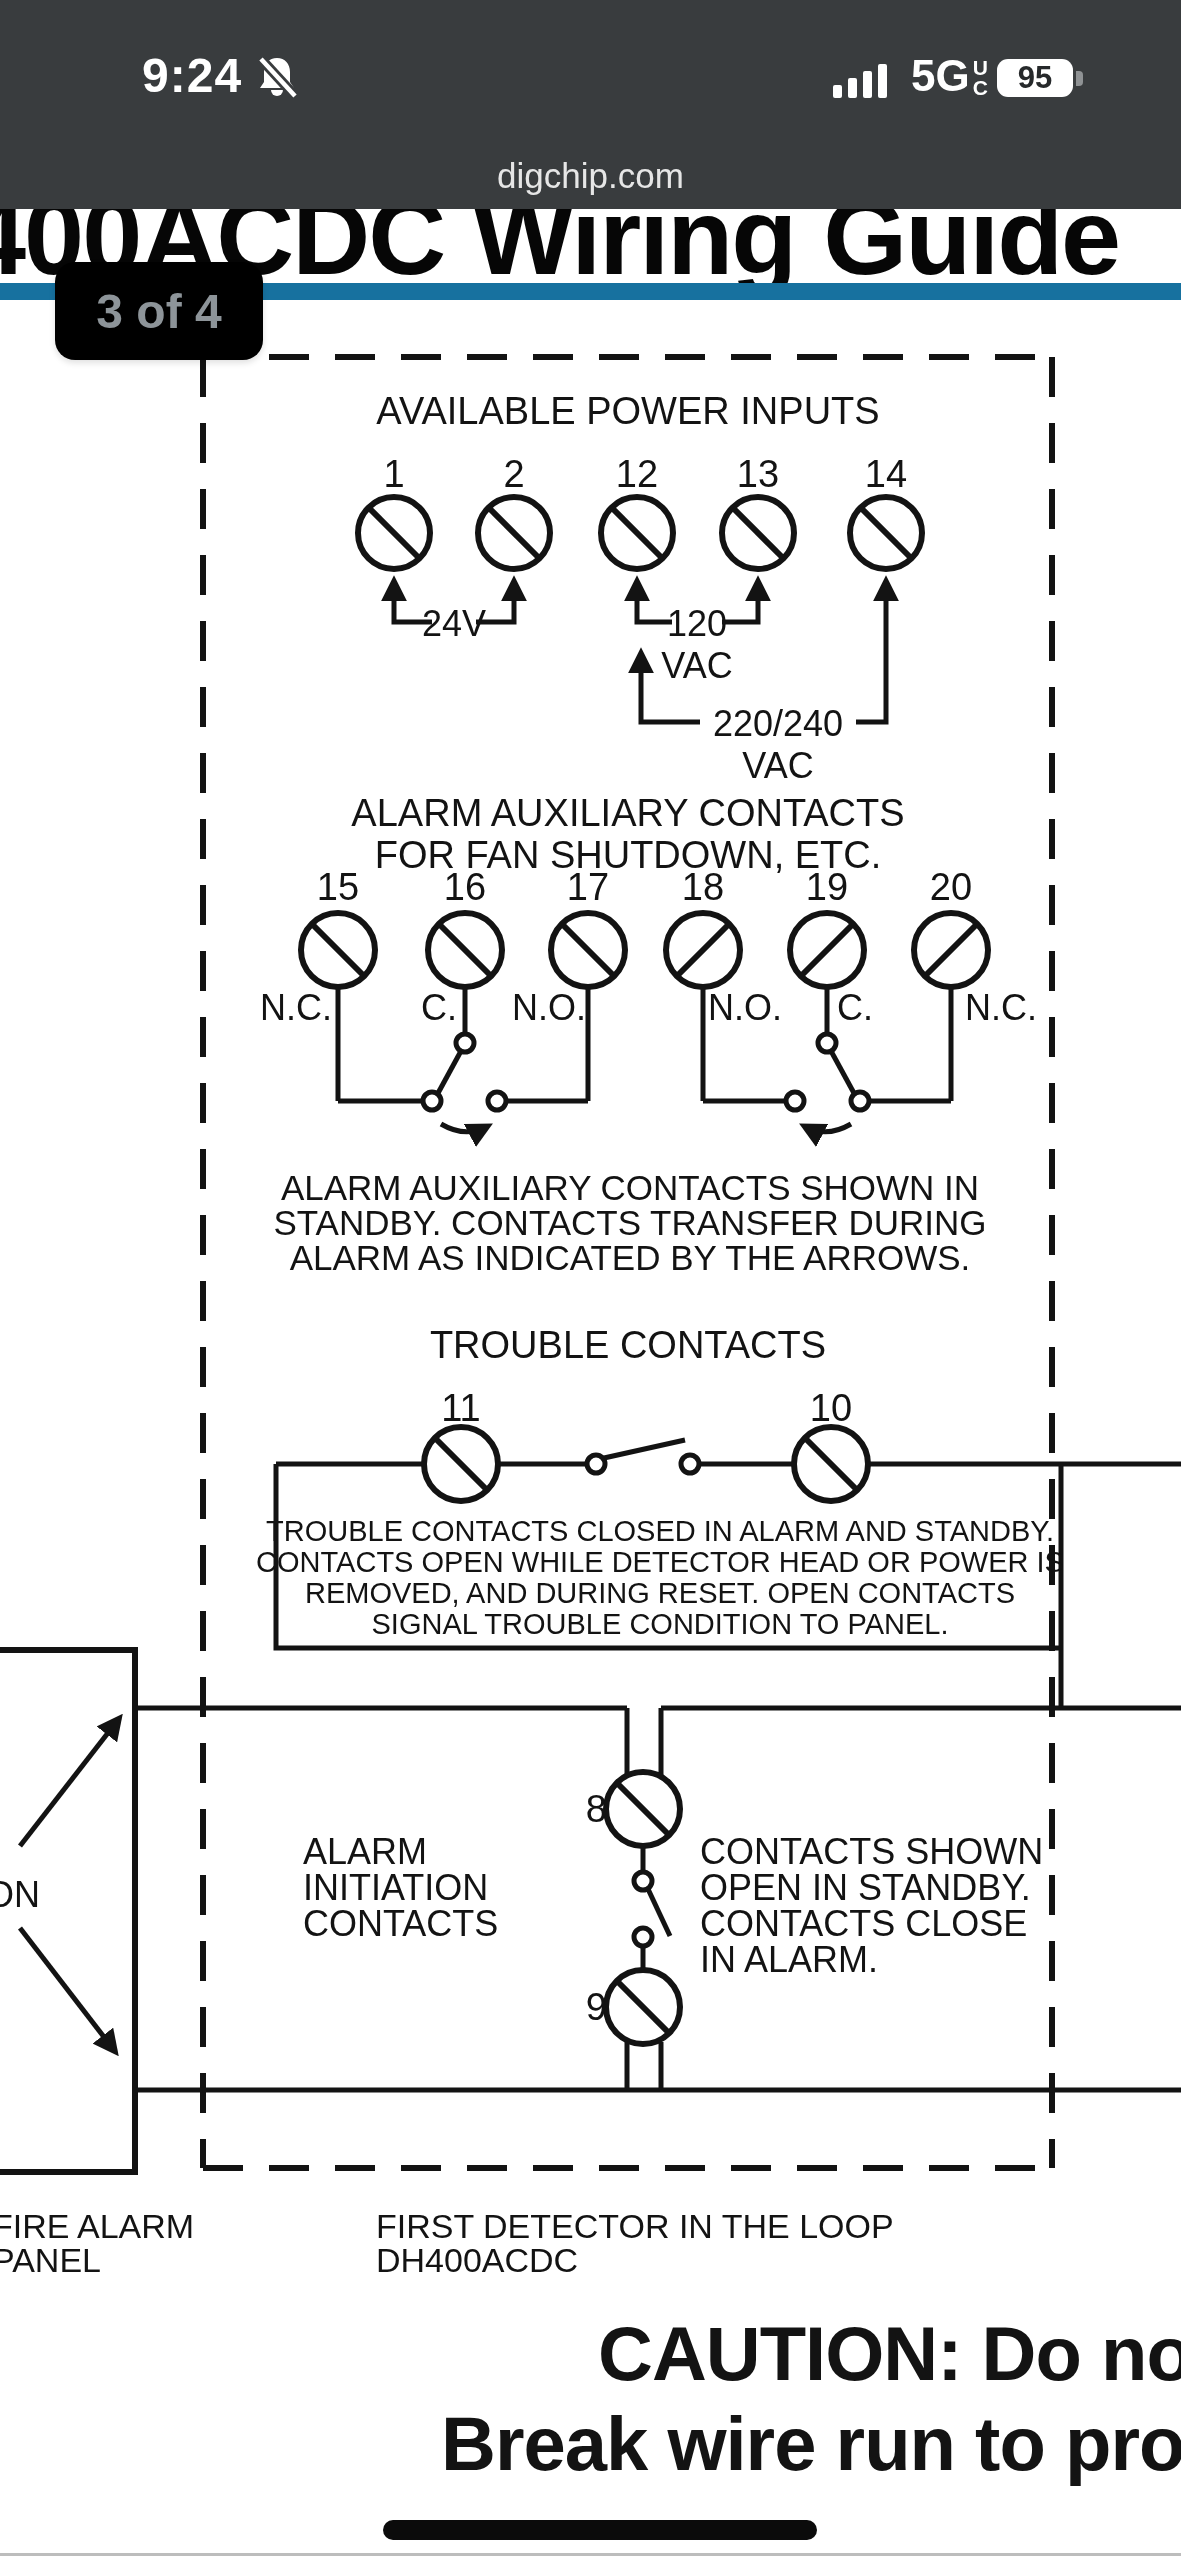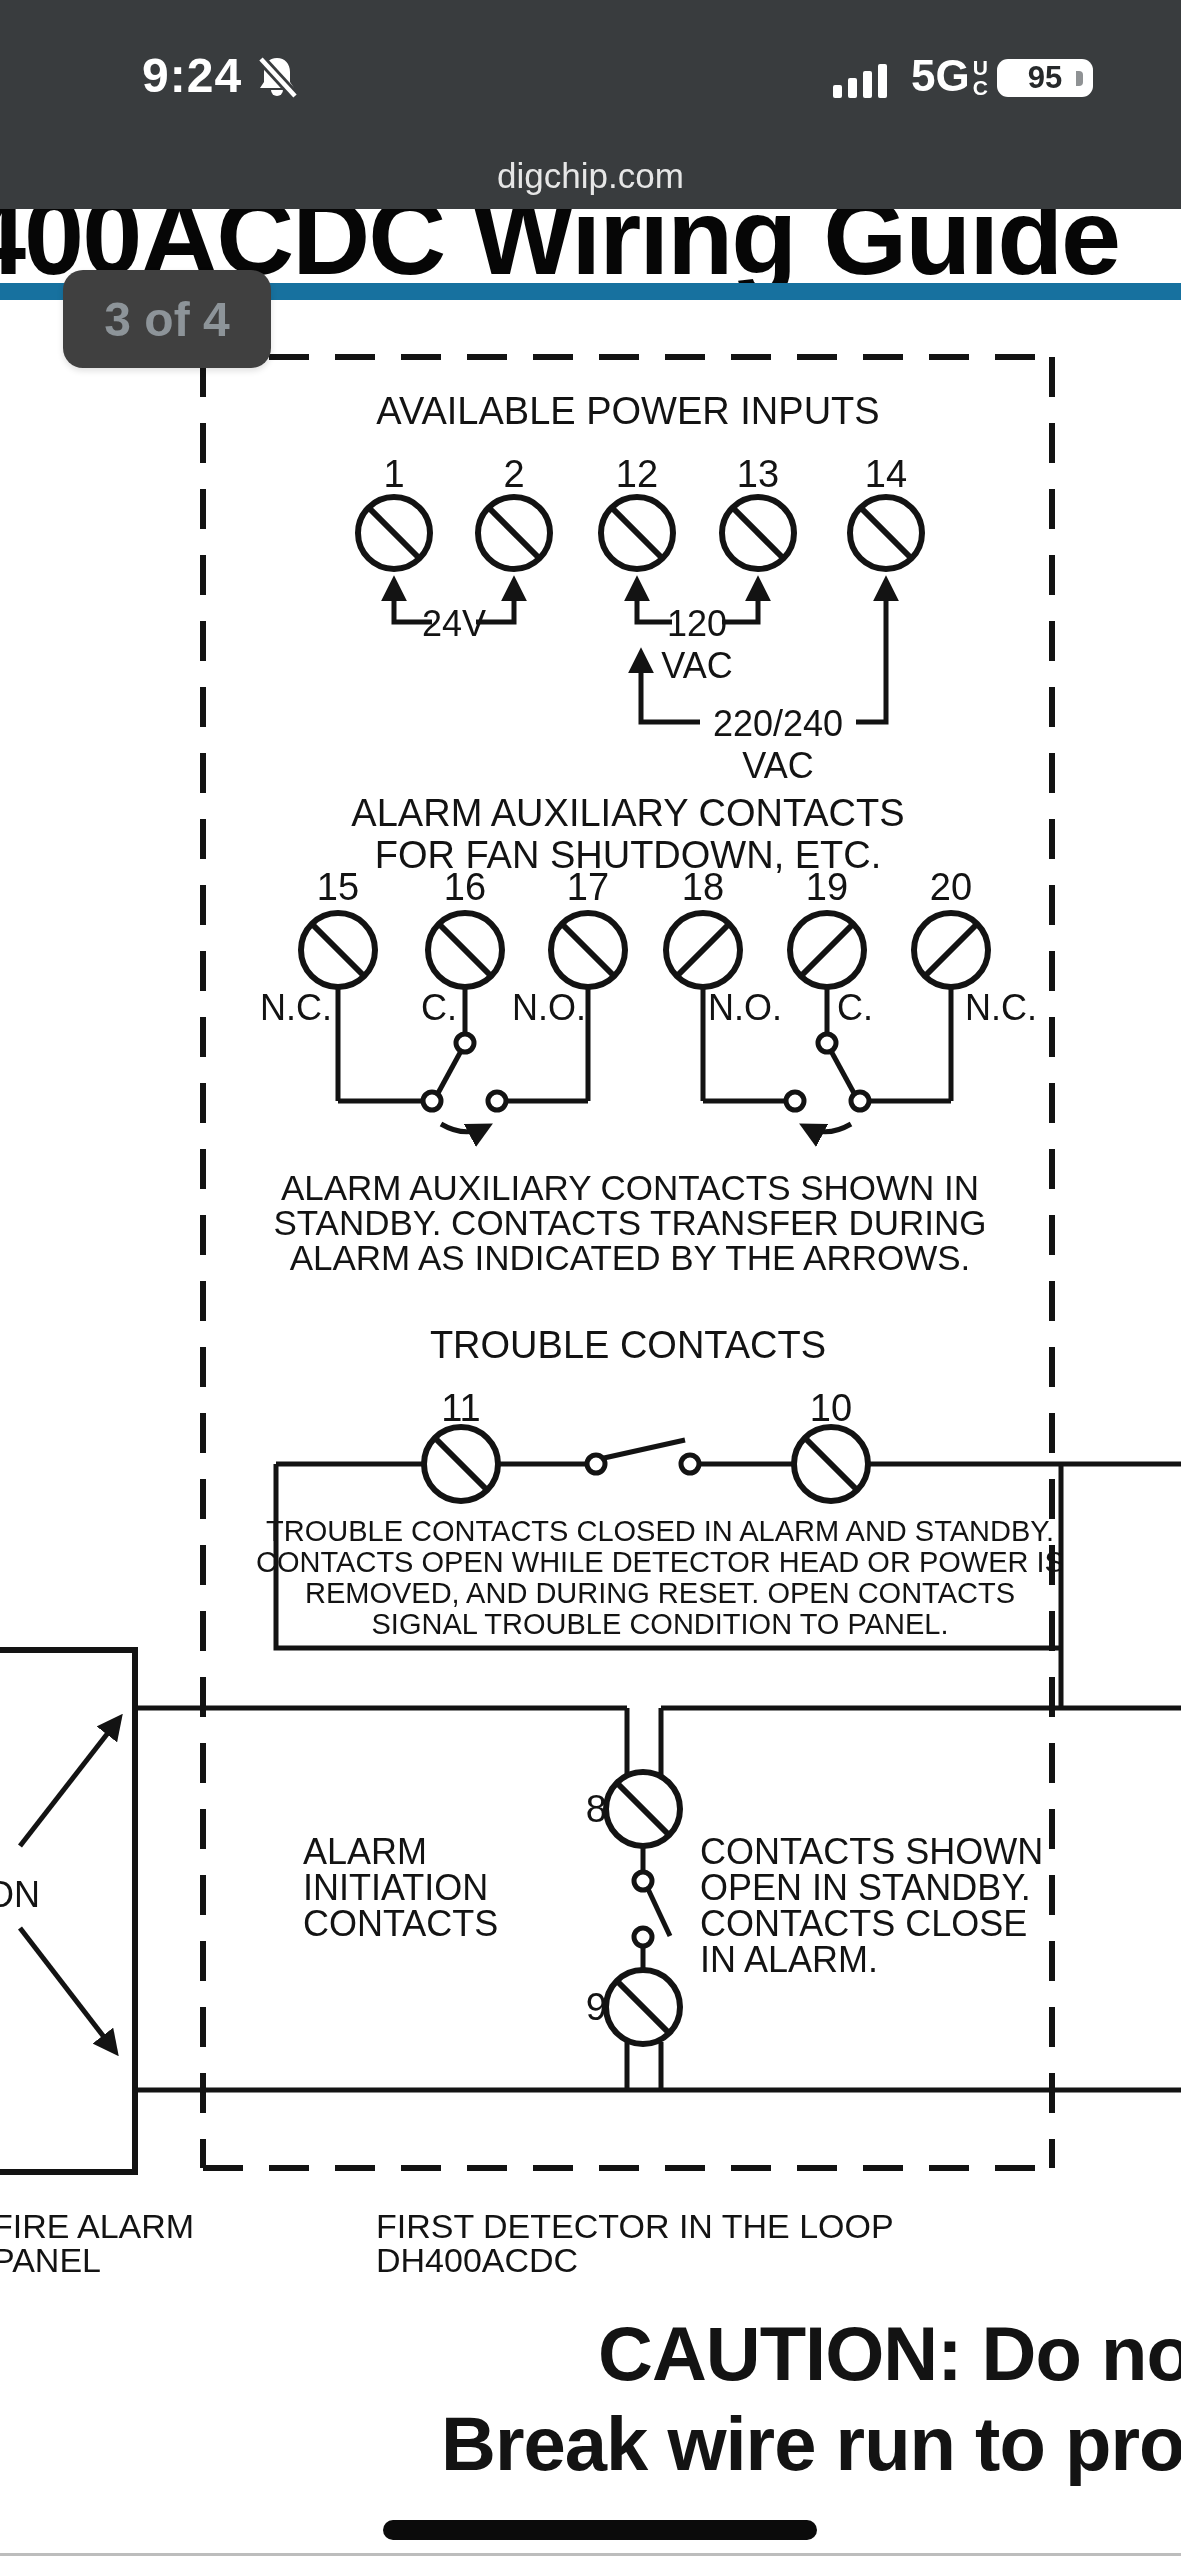--- a/index.html
+++ b/index.html
@@ -12,32 +12,32 @@
   .sigbars{position:absolute;left:833px;top:60px;width:62px;height:38px;}
   .sigbars i{position:absolute;bottom:0;width:9px;background:#fff;border-radius:2px;}
   .sigbars i:nth-child(1){left:0;height:13px;}
   .sigbars i:nth-child(2){left:15px;height:20px;}
   .sigbars i:nth-child(3){left:30px;height:27px;}
   .sigbars i:nth-child(4){left:45px;height:34px;}
   .net{position:absolute;left:911px;top:54px;color:#fff;display:flex;align-items:flex-end;}
   .net .g{font-size:44px;font-weight:600;line-height:44px;}
   .stack{display:flex;flex-direction:column;margin-left:3px;margin-top:2px;}
   .stack i{font-style:normal;font-size:21px;line-height:20px;font-weight:700;color:#fff;}
-  .batt{position:absolute;left:997px;top:59px;width:96px;height:38px;background:#fff;border-radius:11px;
+  .batt{position:absolute;left:997px;top:59px;width:76px;height:38px;background:#fff;border-radius:11px;
         display:flex;align-items:center;justify-content:center;color:#26292b;font-size:31px;font-weight:700;}
   .nub{position:absolute;left:1076px;top:71px;width:7px;height:15px;background:#8f9294;border-radius:0 4px 4px 0;}
   .url{position:absolute;left:0;top:156px;width:100%;text-align:center;color:#e6e6e6;font-size:35px;}
   
   .title-band{position:absolute;top:209px;left:0;width:1181px;height:74px;overflow:hidden;z-index:5;background:#fff;}
   .title-band span{position:absolute;left:-34px;top:-26px;font-size:108px;line-height:108px;font-weight:700;
                    color:#060606;letter-spacing:-2px;white-space:nowrap;}
   .teal-rule{position:absolute;top:283px;left:0;width:1181px;height:17px;background:#17719f;z-index:6;}
-  .page-badge{position:absolute;left:55px;top:270px;width:208px;height:98px;background:#404040;border-radius:20px;
+  .page-badge{position:absolute;left:55px;top:262px;width:208px;height:98px;background:#000000;border-radius:20px;
               display:flex;align-items:center;justify-content:center;color:#8d9499;font-size:48px;font-weight:600;
-              z-index:7;box-shadow:0 3px 6px rgba(0,0,0,.12);margin-left:8px;}
+              z-index:7;box-shadow:0 3px 6px rgba(0,0,0,.12);}
   svg.diagram{position:absolute;top:0;left:0;z-index:1;}
   svg.diagram text{fill:#131313;stroke:none;font-family:"Liberation Sans",sans-serif;}
   .h38{font-size:38px;} .h36{font-size:36px;} .h35{font-size:35px;} .h34{font-size:34px;} .h29{font-size:29px;}
   .caution{font-size:76px;font-weight:700;letter-spacing:-1px;}
   .mid{text-anchor:middle;} .end{text-anchor:end;}
 </style>
 </head>
 <body>
 
 <div id="screen">

